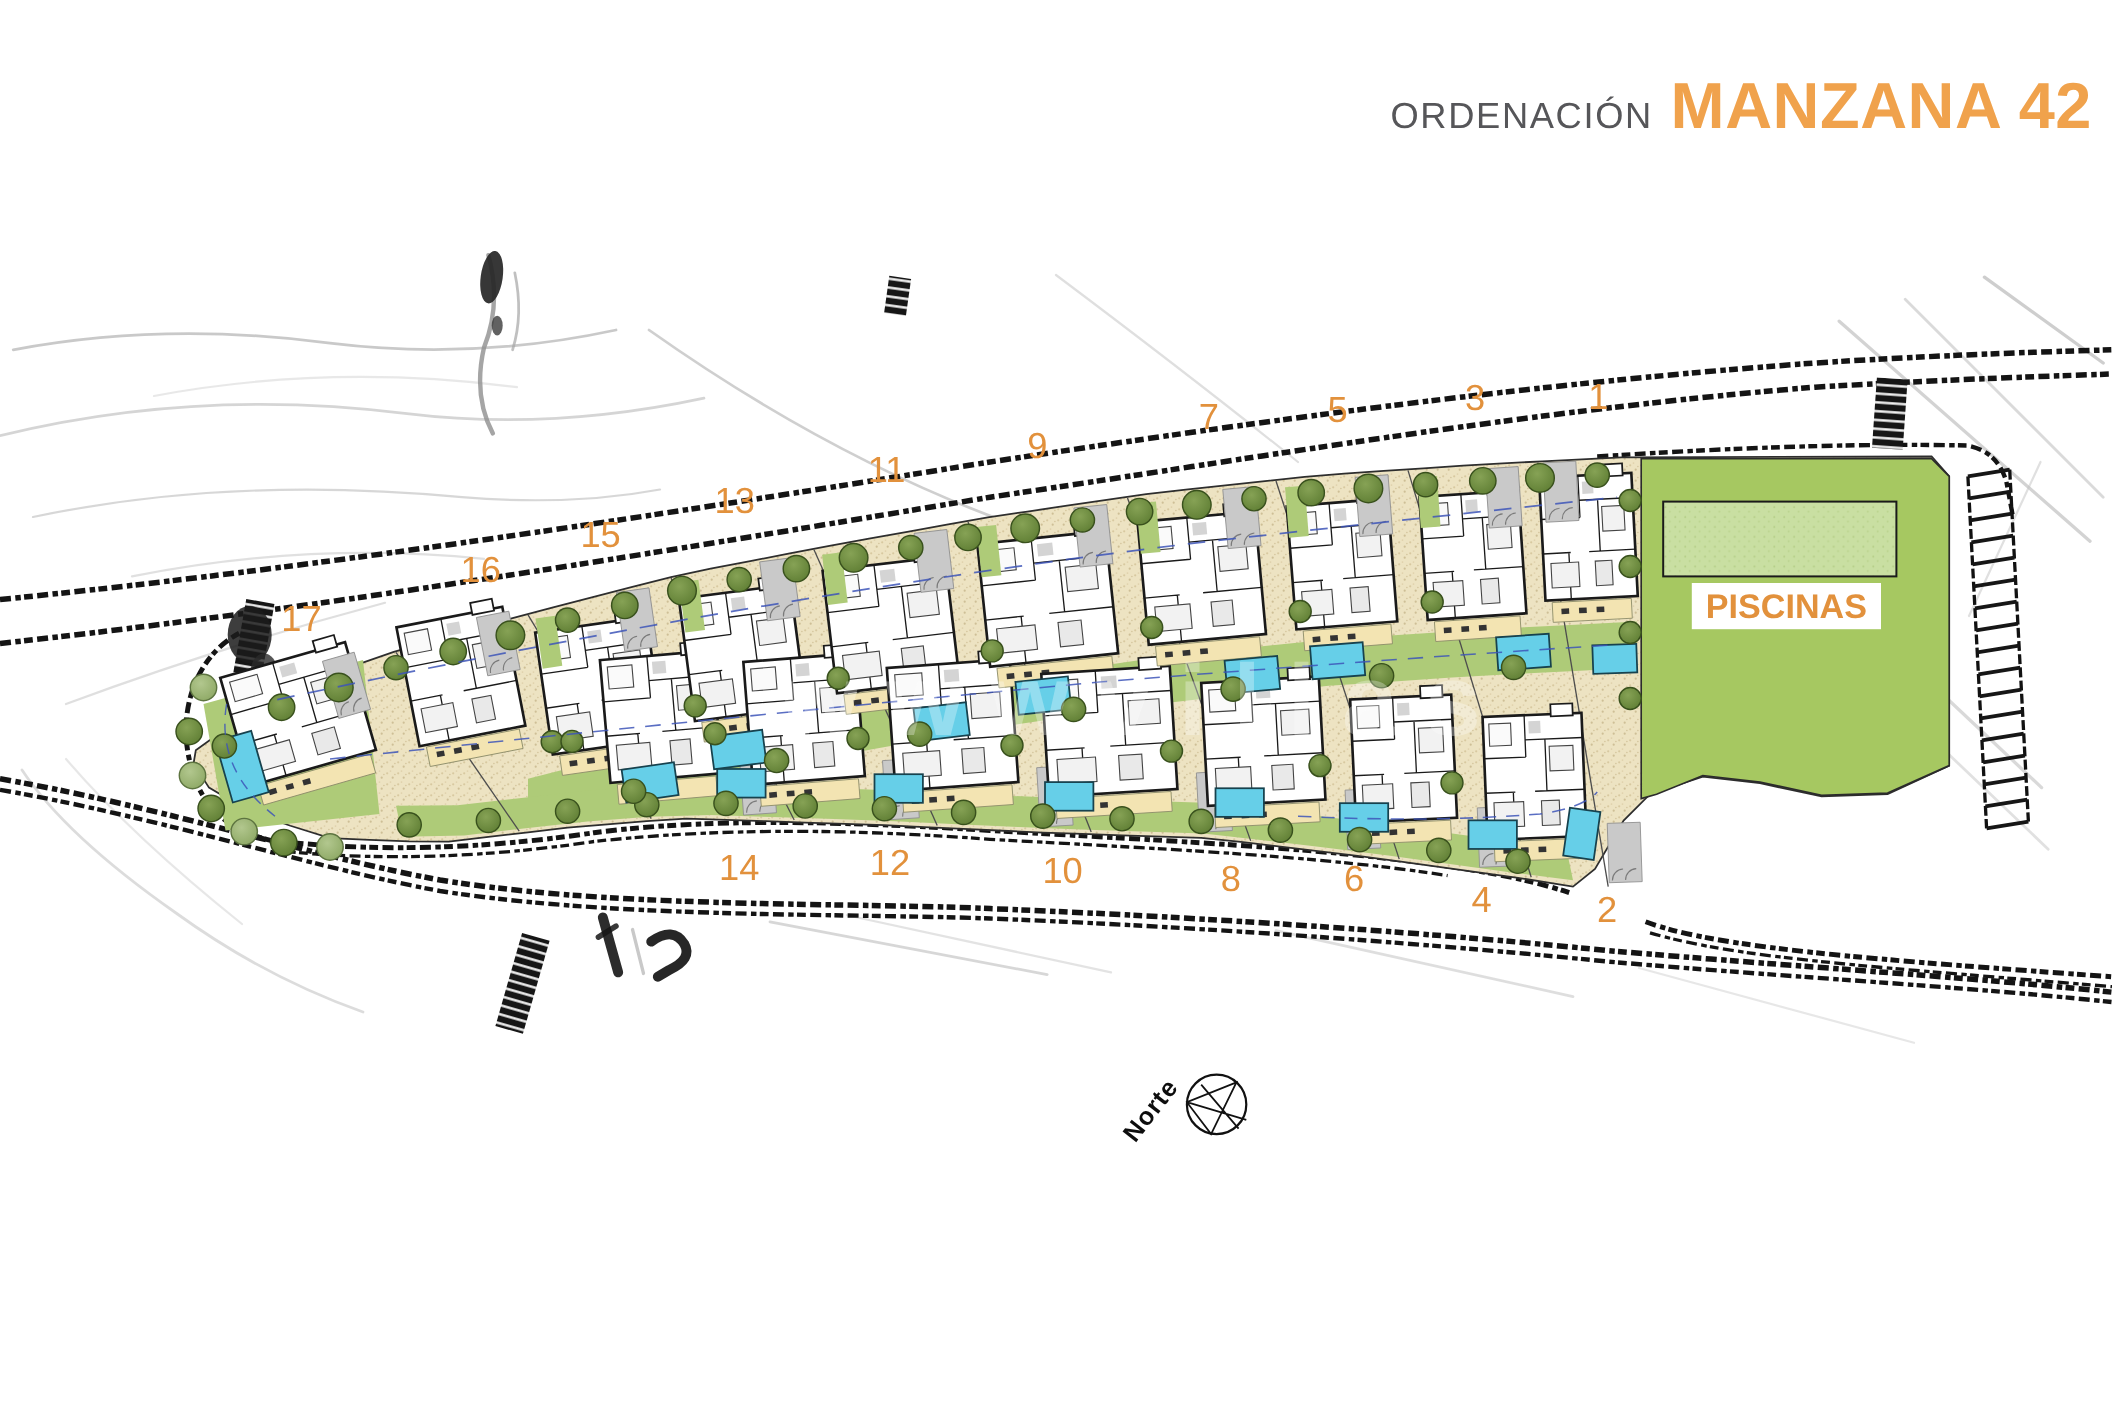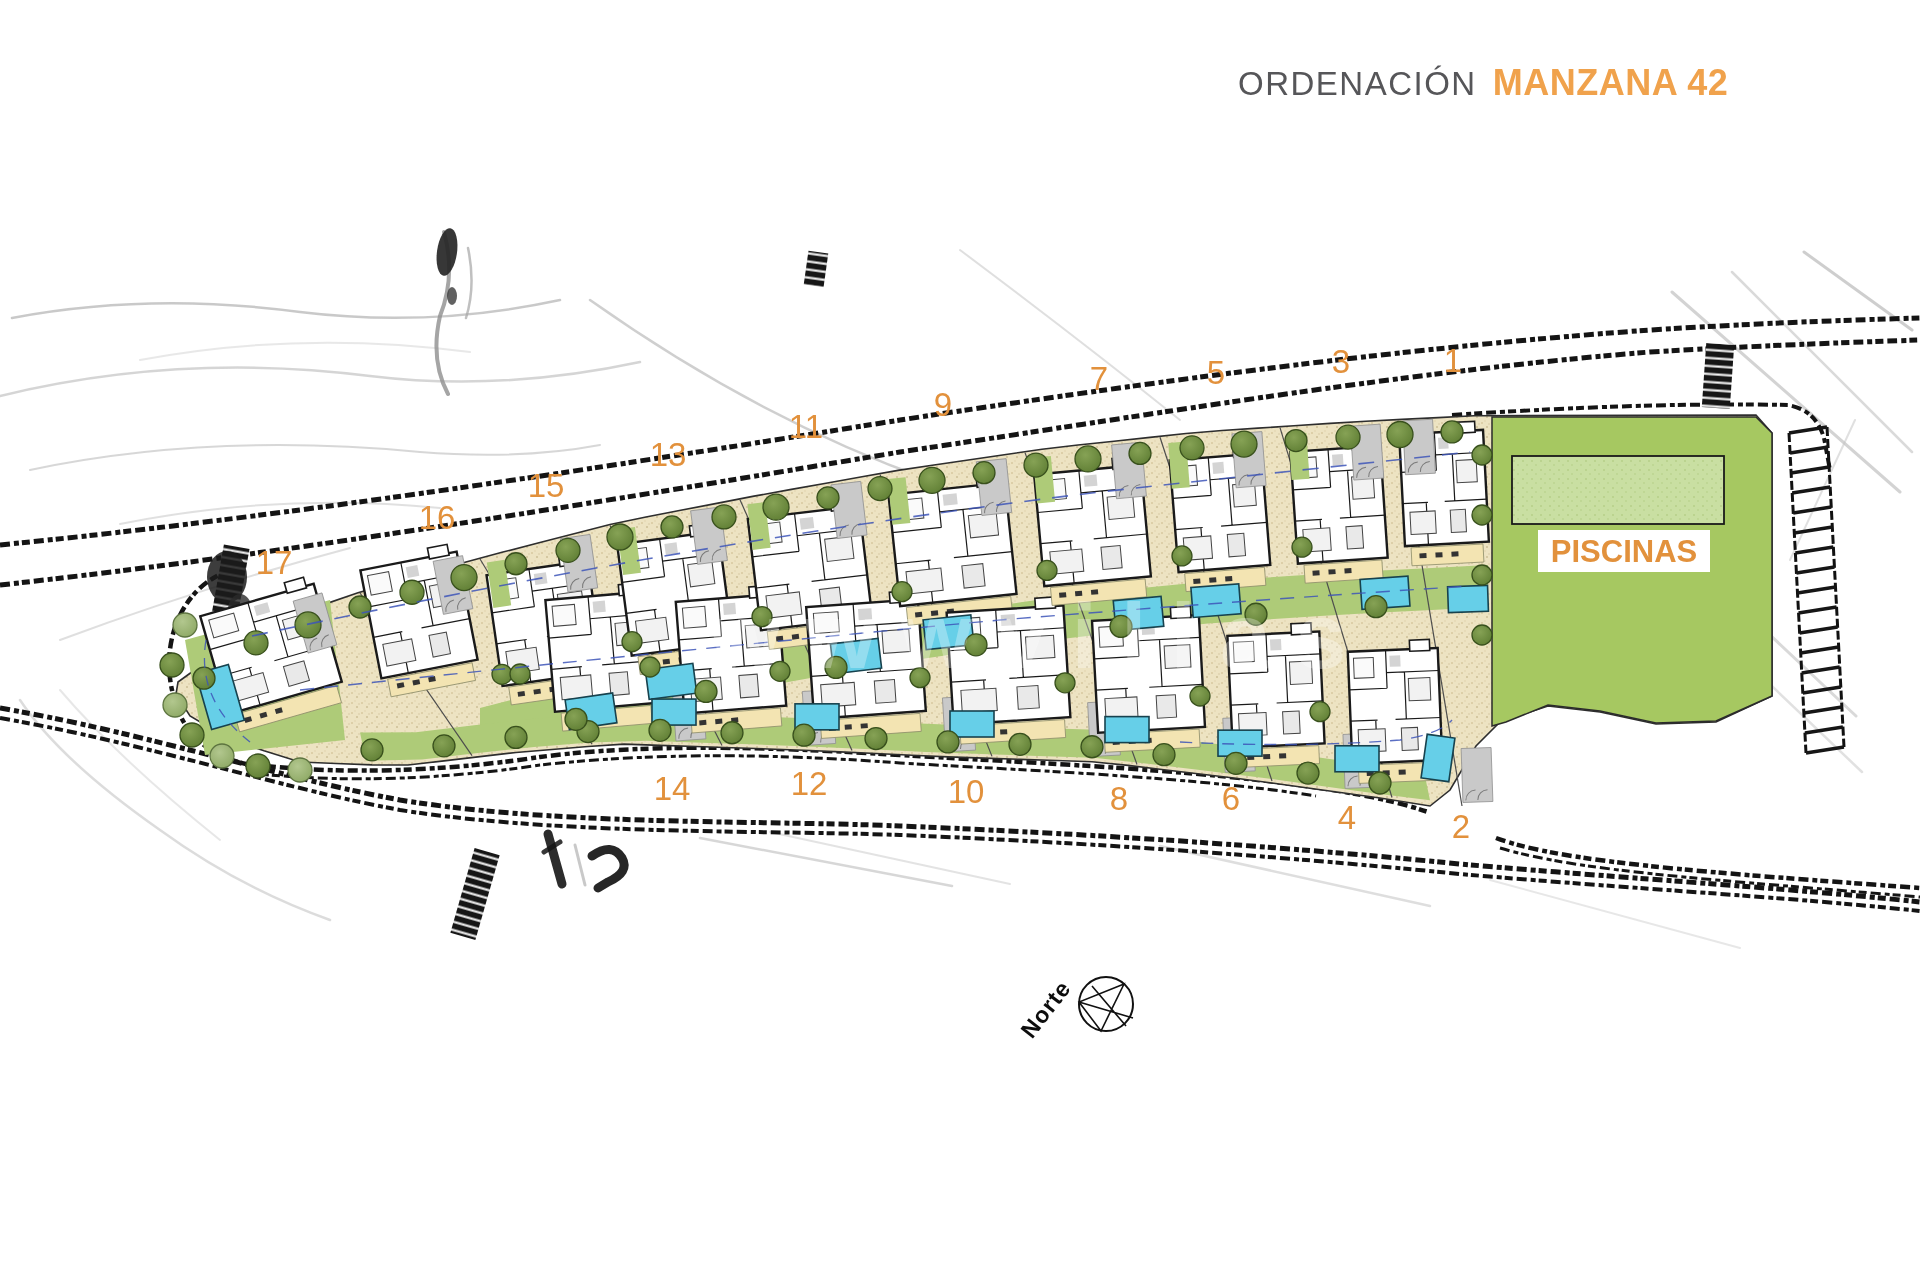--- a/index.html
+++ b/index.html
@@ -1,21 +1,21 @@
 <!DOCTYPE html>
 <html><head>
 <meta charset="utf-8">
 <style>
   html,body{margin:0;padding:0;background:#ffffff;}
   #stage{position:relative;width:1920px;height:1280px;background:#ffffff;overflow:hidden;
          font-family:"Liberation Sans",sans-serif;}
   #plan{position:absolute;left:0;top:0;}
-  #titlebar{position:absolute;left:1238px;top:62px;display:flex;align-items:baseline;gap:16px;white-space:nowrap;}
+  #titlebar{position:absolute;left:1264px;top:62px;display:flex;align-items:baseline;gap:16px;white-space:nowrap;}
   #title-section{font-size:33px;font-weight:400;color:#565659;letter-spacing:1.5px;}
-  #title-name{font-size:36px;font-weight:700;color:#F0A24C;letter-spacing:0.5px;}
+  #title-name{font-size:59px;font-weight:700;color:#F0A24C;letter-spacing:0.5px;}
   text{font-family:"Liberation Sans",sans-serif;}
   .plotnum{font-size:33px;font-weight:500;}
   .piscinas{font-size:31px;font-weight:700;}
   .norte{font-size:23px;font-weight:600;fill:#0d0d0d;letter-spacing:1px;}
   .wm{font-size:92px;font-weight:700;letter-spacing:24px;opacity:0.30;}
 </style>
 </head>
 <body>
 
 <div id="stage">

